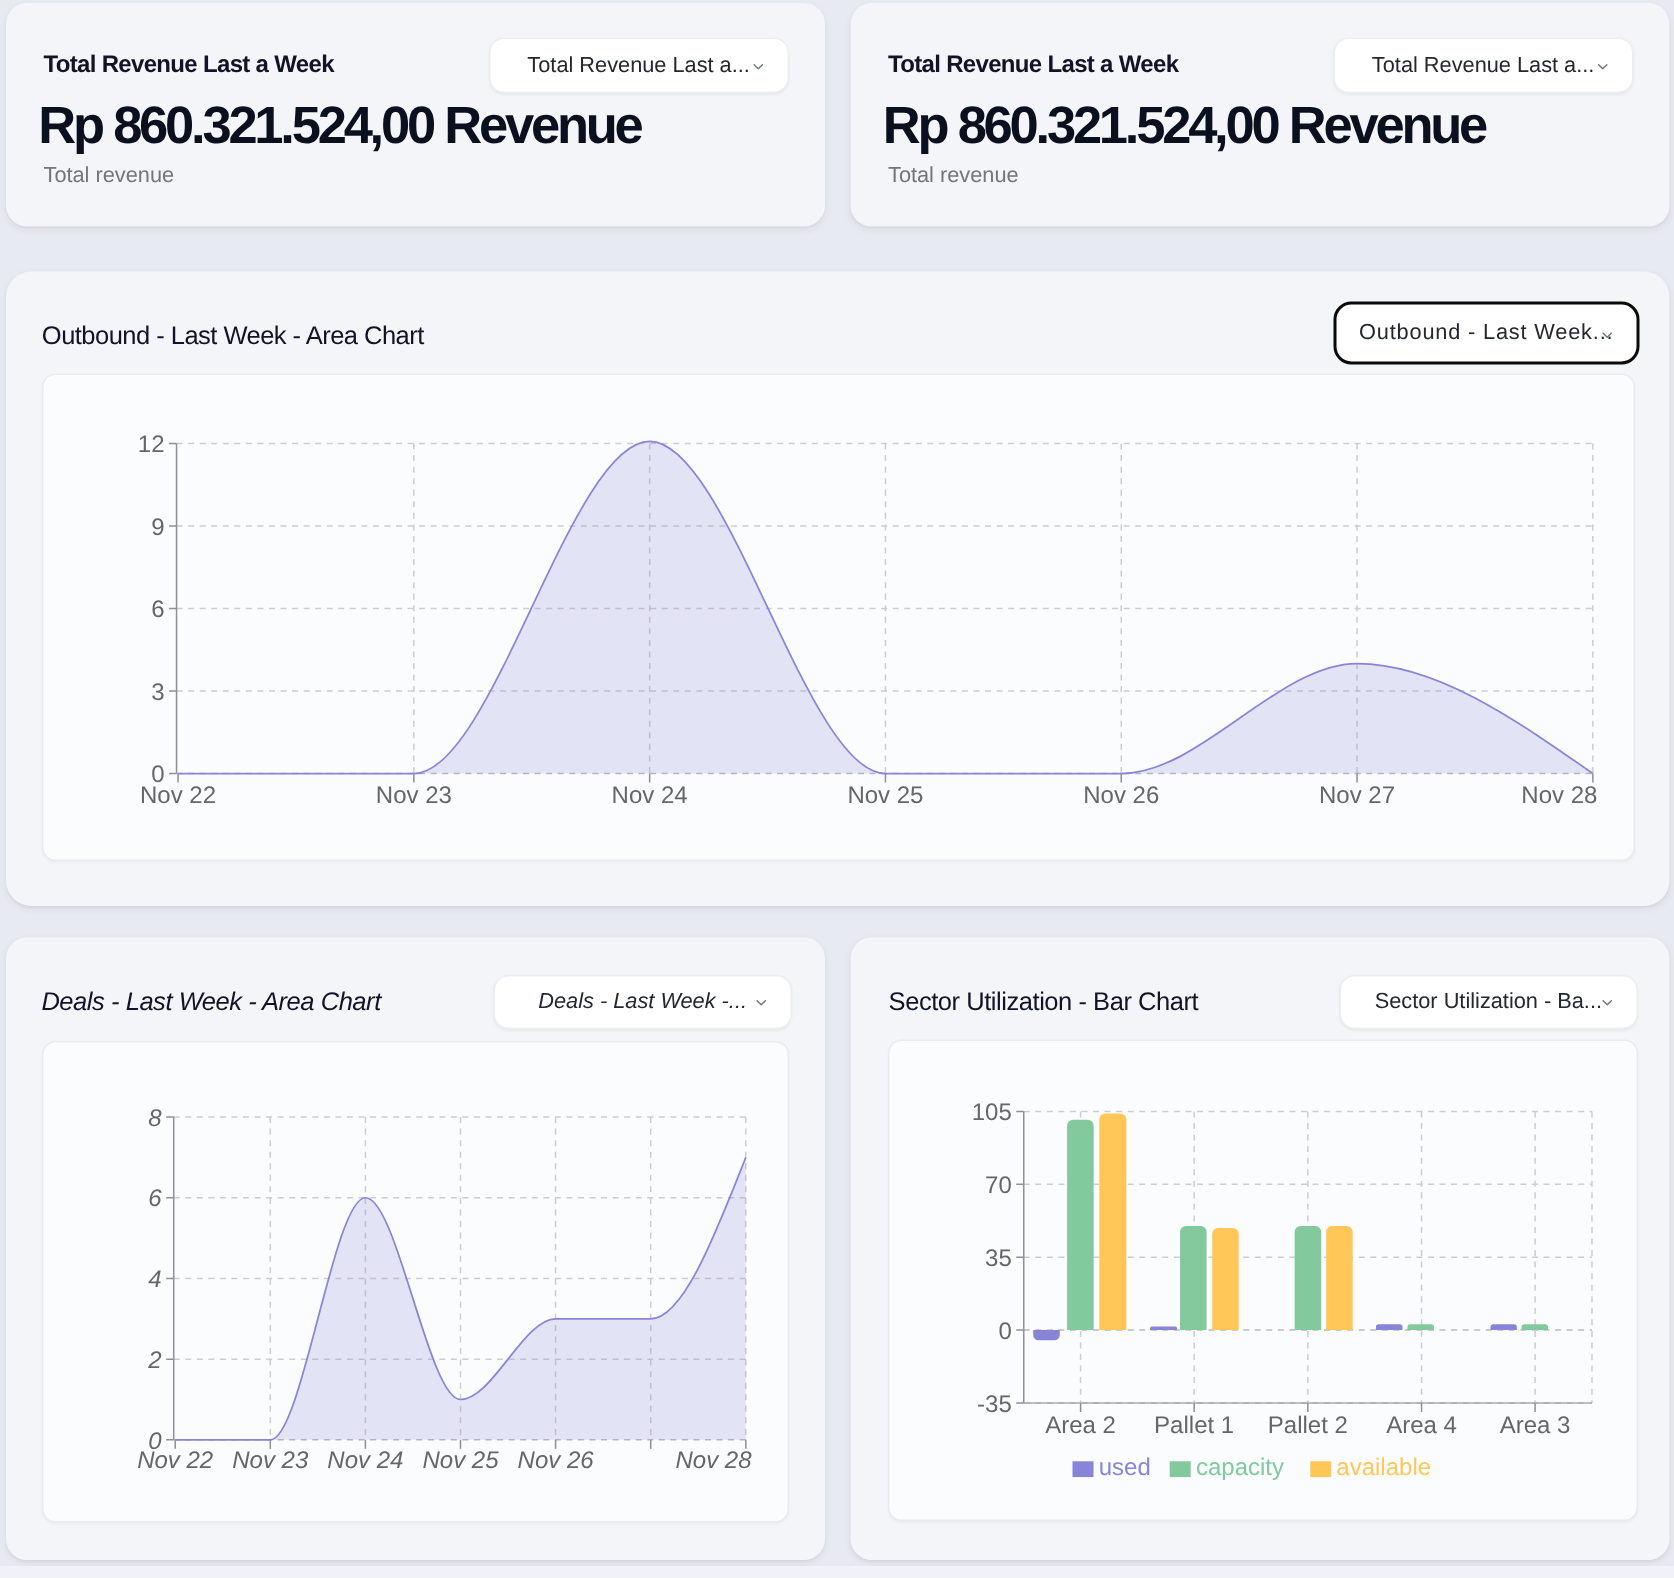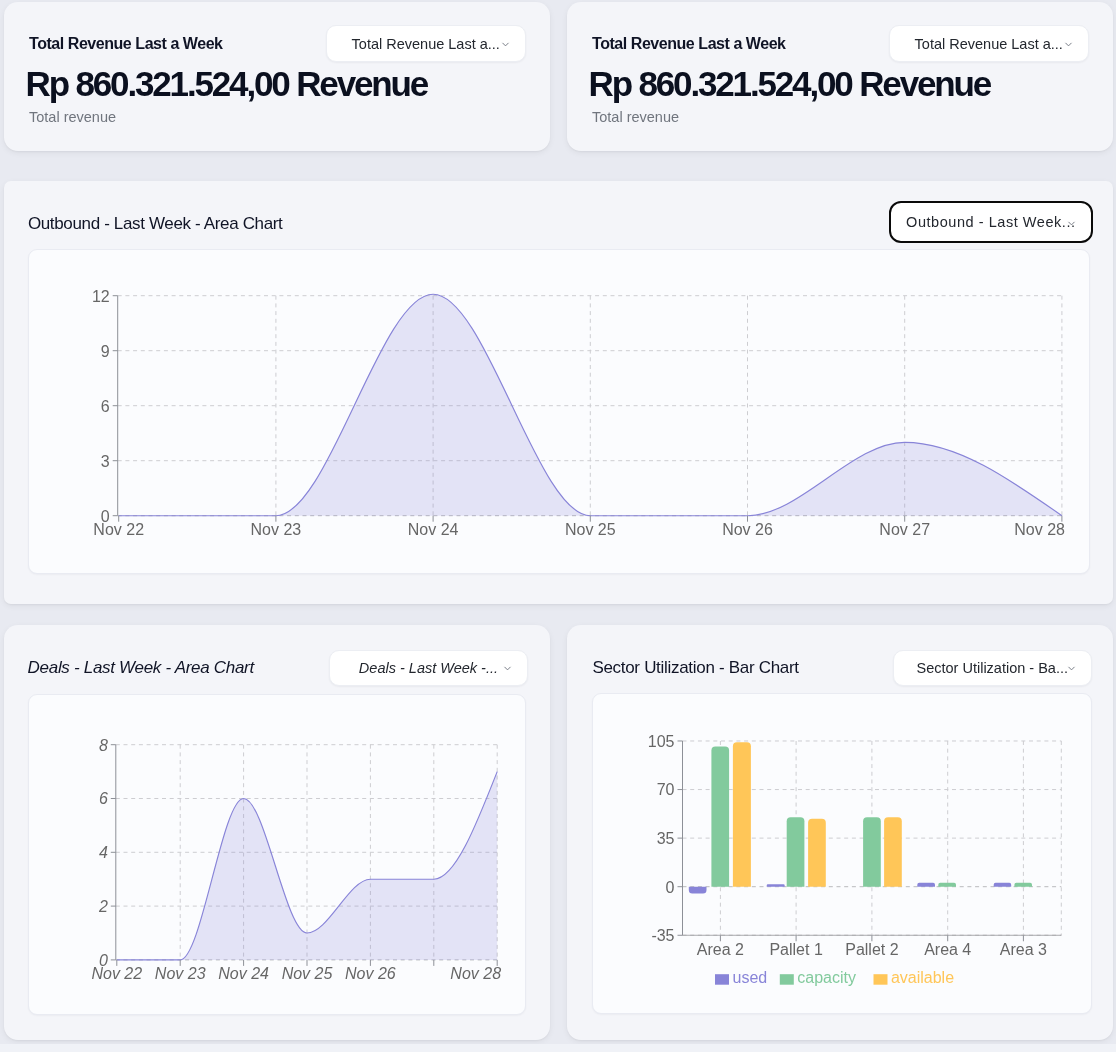--- a/index.html
+++ b/index.html
@@ -10,21 +10,21 @@
       <div style="position:absolute;left:25.5px;top:107px;font-size:14.5px;color:#70757e;">Total revenue</div>
     </div>
     <div style="position:absolute;left:566.5px;top:2px;width:546.5px;height:149px;background:#f4f5f9;border-radius:14px;box-shadow:0 1px 2px rgba(16,24,40,.05),0 2px 6px rgba(16,24,40,.06);">
       <div style="position:absolute;left:25.5px;top:33px;font-size:16px;font-weight:700;letter-spacing:-0.45px;color:#101426;">Total Revenue Last a Week</div>
       <div style="position:absolute;left:322.5px;top:23.2px;width:197.5px;height:35px;background:#fff;border:1px solid #eceef3;border-radius:10px;box-shadow:0 1px 2px rgba(16,24,40,.05);display:flex;align-items:center;justify-content:center;font-size:14.5px;color:#23272e;">Total Revenue Last a...<svg width="11" height="11" viewBox="0 0 24 24" fill="none" stroke="#6d737d" stroke-width="2" stroke-linecap="round" stroke-linejoin="round" style="position:absolute;right:14px;top:50%;margin-top:-4.5px">
           <path d="M6 9l6 6 6-6"></path>
         </svg></div>
       <div style="position:absolute;left:22px;top:62px;font-size:35px;font-weight:700;letter-spacing:-2.15px;color:#0b101f;">Rp 860.321.524,00 Revenue</div>
       <div style="position:absolute;left:25.5px;top:107px;font-size:14.5px;color:#70757e;">Total revenue</div>
     </div>
-    <div style="position:absolute;left:3.5px;top:180.8px;width:1109px;height:423px;background:#f4f5f9;border-radius:7px;box-shadow:0 1px 2px rgba(16,24,40,.05),0 2px 6px rgba(16,24,40,.06);">
+    <div style="position:absolute;left:3.5px;top:180.8px;width:1109px;height:423px;background:#f4f5f9;border-radius:17px;box-shadow:0 1px 2px rgba(16,24,40,.05),0 2px 6px rgba(16,24,40,.06);">
       <div style="position:absolute;left:24.4px;top:33px;font-size:17px;font-weight:400;letter-spacing:-0.35px;color:#101426;">Outbound - Last Week - Area Chart</div>
       <div style="position:absolute;left:885.2px;top:20.5px;width:200.3px;height:37.7px;background:#fff;border:2.5px solid #0a0a0a;border-radius:12px;display:flex;align-items:center;justify-content:center;font-size:14.5px;letter-spacing:.55px;color:#23272e;">Outbound - Last Week...<svg width="11" height="11" viewBox="0 0 24 24" fill="none" stroke="#6d737d" stroke-width="2" stroke-linecap="round" stroke-linejoin="round" style="position:absolute;right:14px;top:50%;margin-top:-4.5px">
           <path d="M6 9l6 6 6-6"></path>
         </svg></div>
       <div style="position:absolute;left:24.4px;top:68.3px;width:1060px;height:323px;background:#fbfcfe;border:1px solid #e9ebf2;border-radius:9px;box-shadow:0 1px 2px rgba(16,24,40,.04);">
         <svg width="1062" height="325" viewBox="0 0 1062 325" style="position:absolute;left:0;top:0">
           <line x1="88.70" y1="265.70" x2="1032.90" y2="265.70" stroke="#b9babd" stroke-dasharray="4 3.7"></line>
           <line x1="88.70" y1="210.70" x2="1032.90" y2="210.70" stroke="#cdcdd1" stroke-dasharray="4 3.7"></line>
           <line x1="88.70" y1="155.70" x2="1032.90" y2="155.70" stroke="#cdcdd1" stroke-dasharray="4 3.7"></line>
           <line x1="88.70" y1="100.70" x2="1032.90" y2="100.70" stroke="#cdcdd1" stroke-dasharray="4 3.7"></line>

